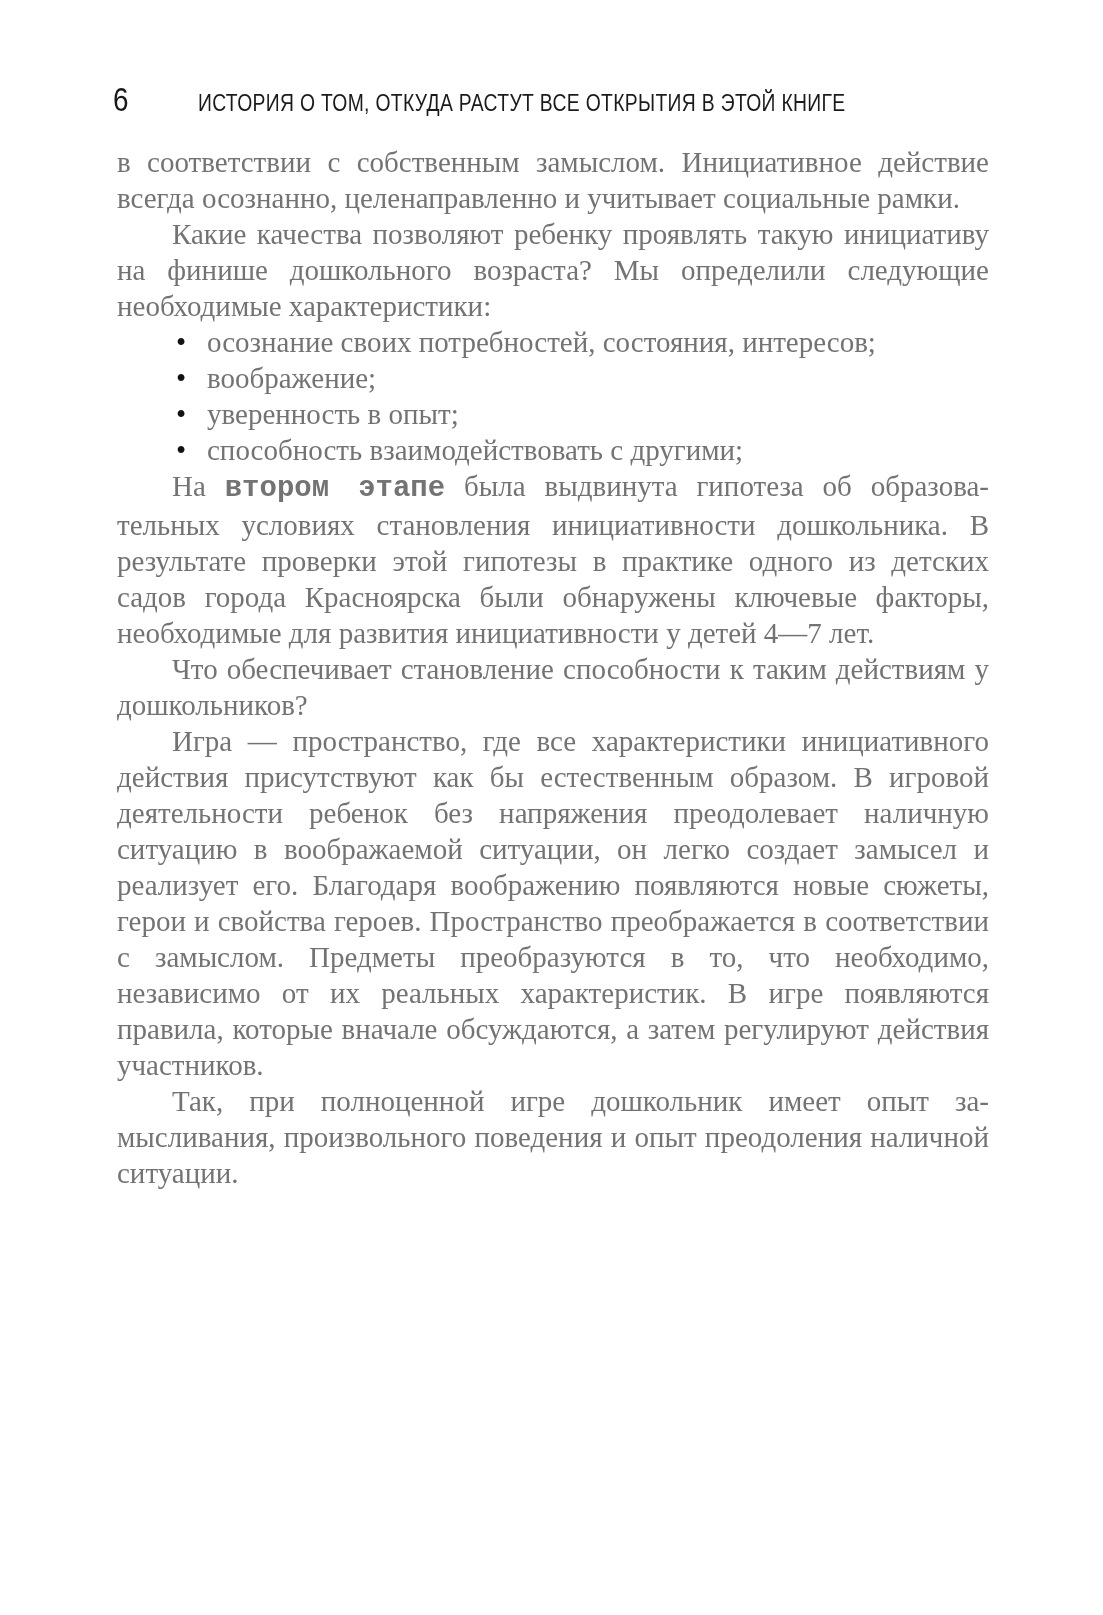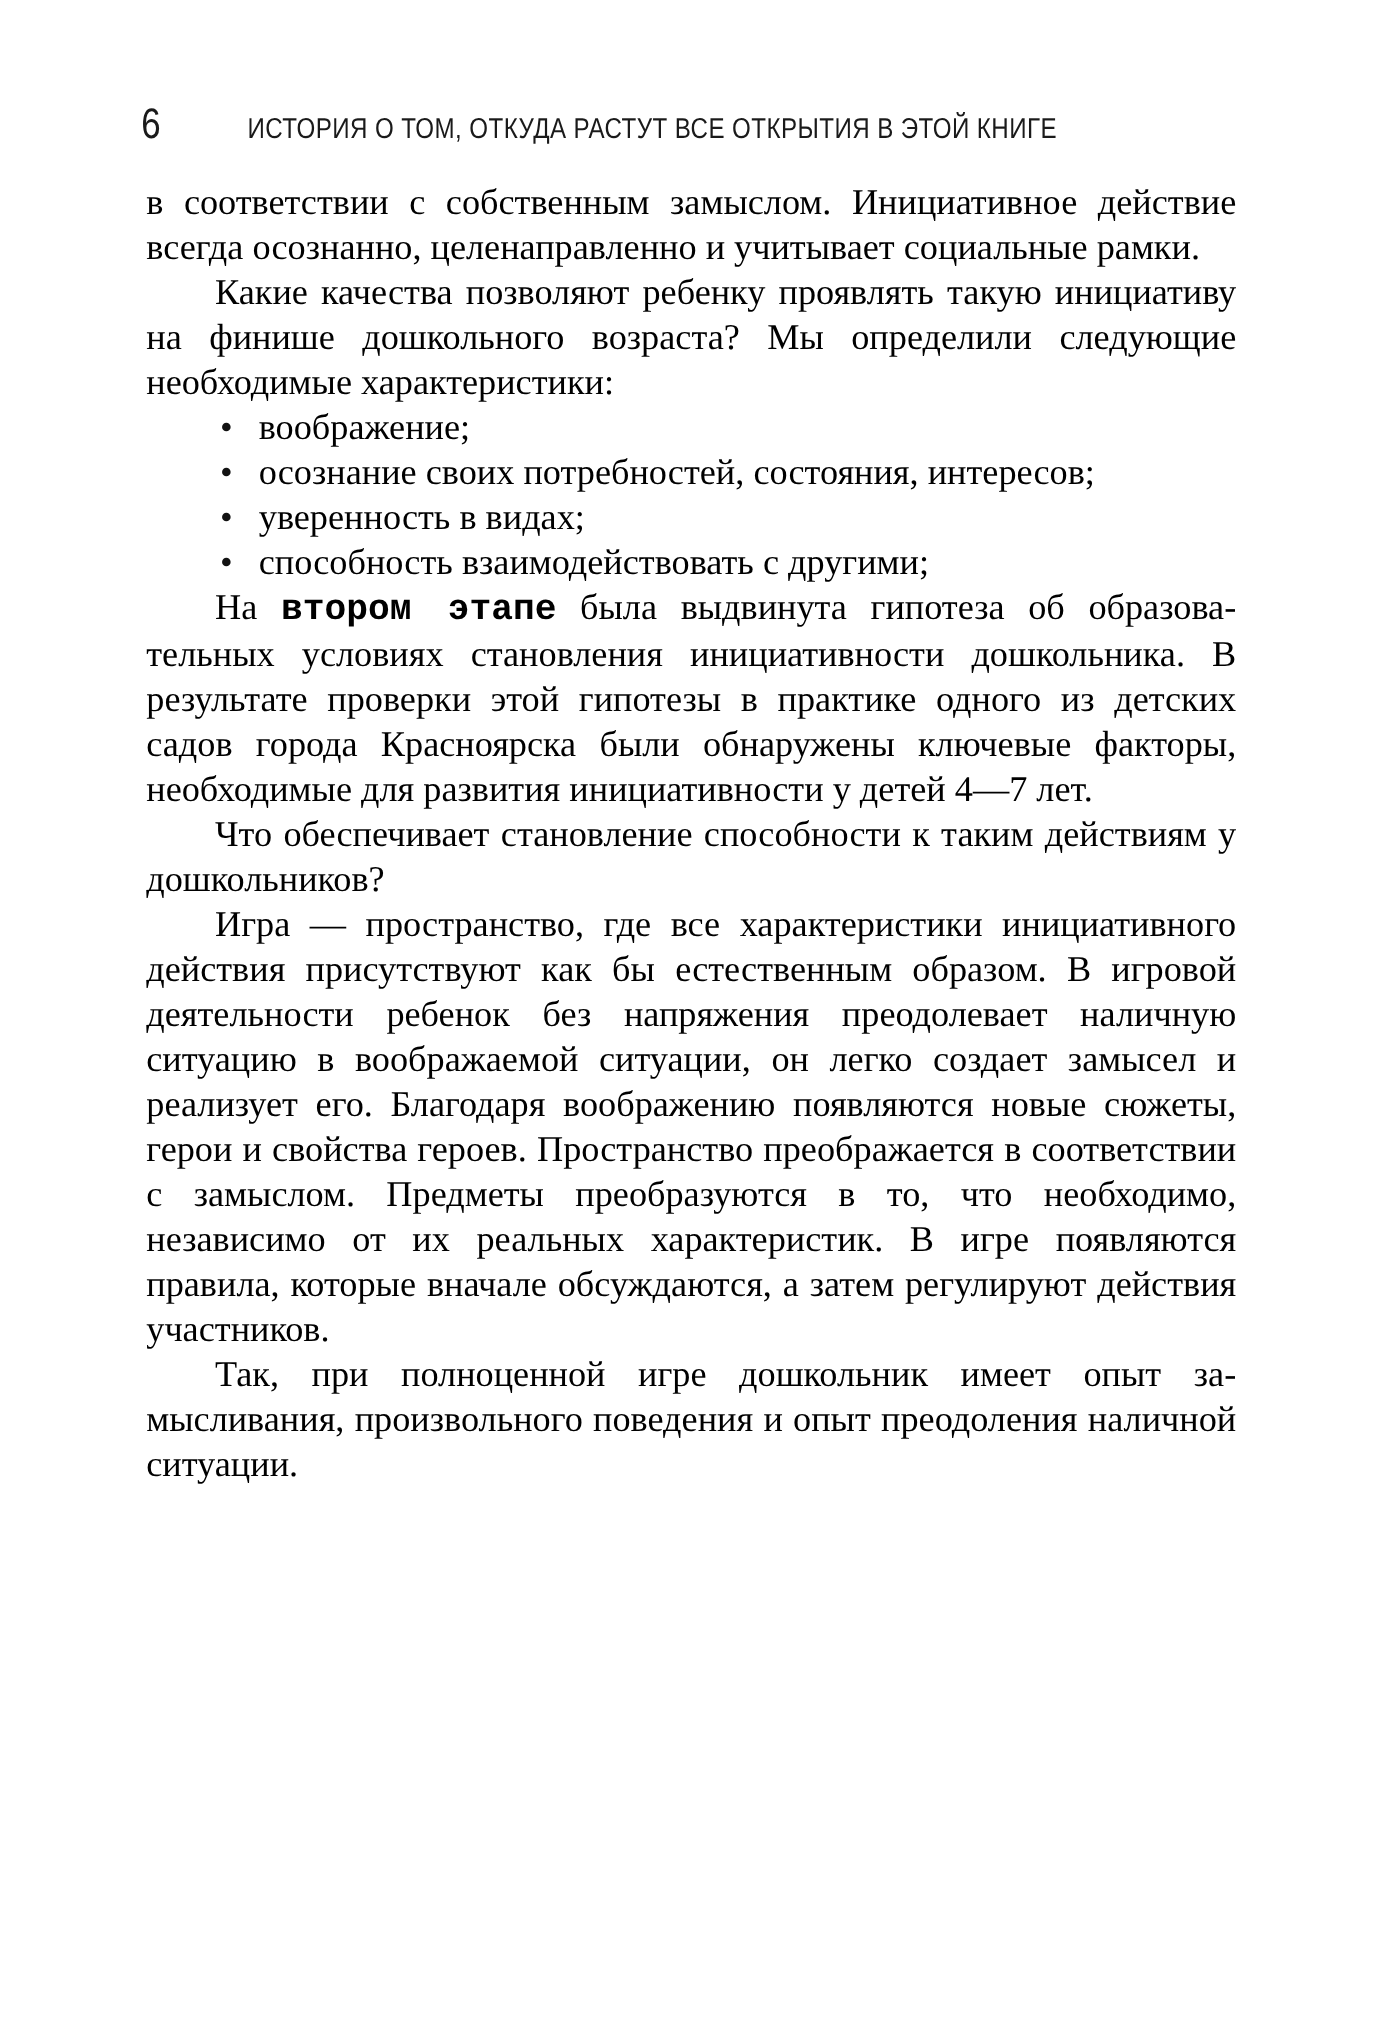--- a/index.html
+++ b/index.html
@@ -49,21 +49,21 @@
     position: absolute;
     top: 144px;
     left: 117px;
     width: 872px;
     font-family: "Liberation Serif", "DejaVu Serif", serif;
     font-size: 29px;
     line-height: 36px;
     text-align: justify;
     hyphens: manual;
     -webkit-hyphens: manual;
-    color: #000000;
+    color: #737373;
   }
   .body-text p {
     margin: 0;
     text-indent: 55px;
   }
   .body-text p.no-indent {
     text-indent: 0;
   }
   .body-text b {
     font-weight: bold;
@@ -98,23 +98,23 @@
     <span class="running-title">ИСТОРИЯ О ТОМ, ОТКУДА РАСТУТ ВСЕ ОТКРЫТИЯ В ЭТОЙ КНИГЕ</span>
   </header>
 
   <main class="body-text">
 
     <p class="no-indent">в соответствии с собственным замыслом. Инициативное дей­ствие всегда осознанно, целенаправленно и учитывает соци­альные рамки.</p>
 
     <p>Какие качества позволяют ребенку проявлять такую ини­циативу на финише дошкольного возраста? Мы определили следующие необходимые характеристики:</p>
 
     <ul class="bullet-list">
+      <li>осознание своих потребностей, состояния, интересов;</li>
       <li>воображение;</li>
-      <li>осознание своих потребностей, состояния, интересов;</li>
-      <li>уверенность в видах;</li>
+      <li>уверенность в опыт;</li>
       <li>способность взаимодействовать с другими;</li>
     </ul>
 
     <p><span>На </span><b>втором этапе</b><span> была выдвинута гипотеза об образова­тельных условиях становления инициативности дошкольни­ка. В результате проверки этой гипотезы в практике одного из детских садов города Красноярска были обнаружены клю­чевые факторы, необходимые для развития инициативности у детей 4—7 лет.</span></p>
 
     <p>Что обеспечивает становление способности к таким дей­ствиям у дошкольников?</p>
 
     <p>Игра — пространство, где все характеристики инициатив­ного действия присутствуют как бы естественным образом. В игровой деятельности ребенок без напряжения преодолева­ет наличную ситуацию в воображаемой ситуации, он легко соз­дает замысел и реализует его. Благодаря воображению появ­ляются новые сюжеты, герои и свойства героев. Пространство преображается в соответствии с замыслом. Предметы преоб­разуются в то, что необходимо, независимо от их реальных характеристик. В игре появляются правила, которые вначале обсуждаются, а затем регулируют действия участников.</p>
 
     <p>Так, при полноценной игре дошкольник имеет опыт за­мысливания, произвольного поведения и опыт преодоления наличной ситуации.</p>

